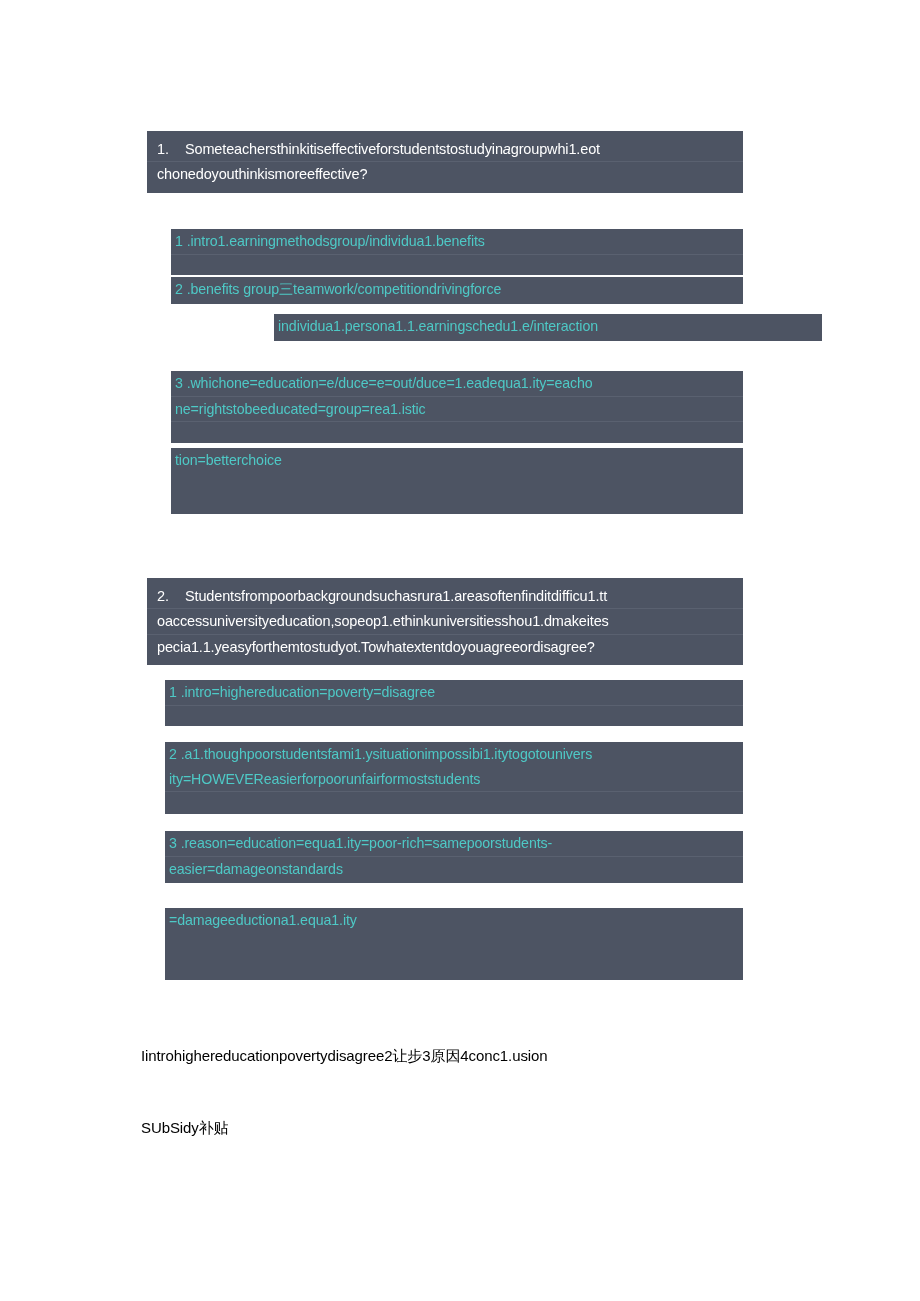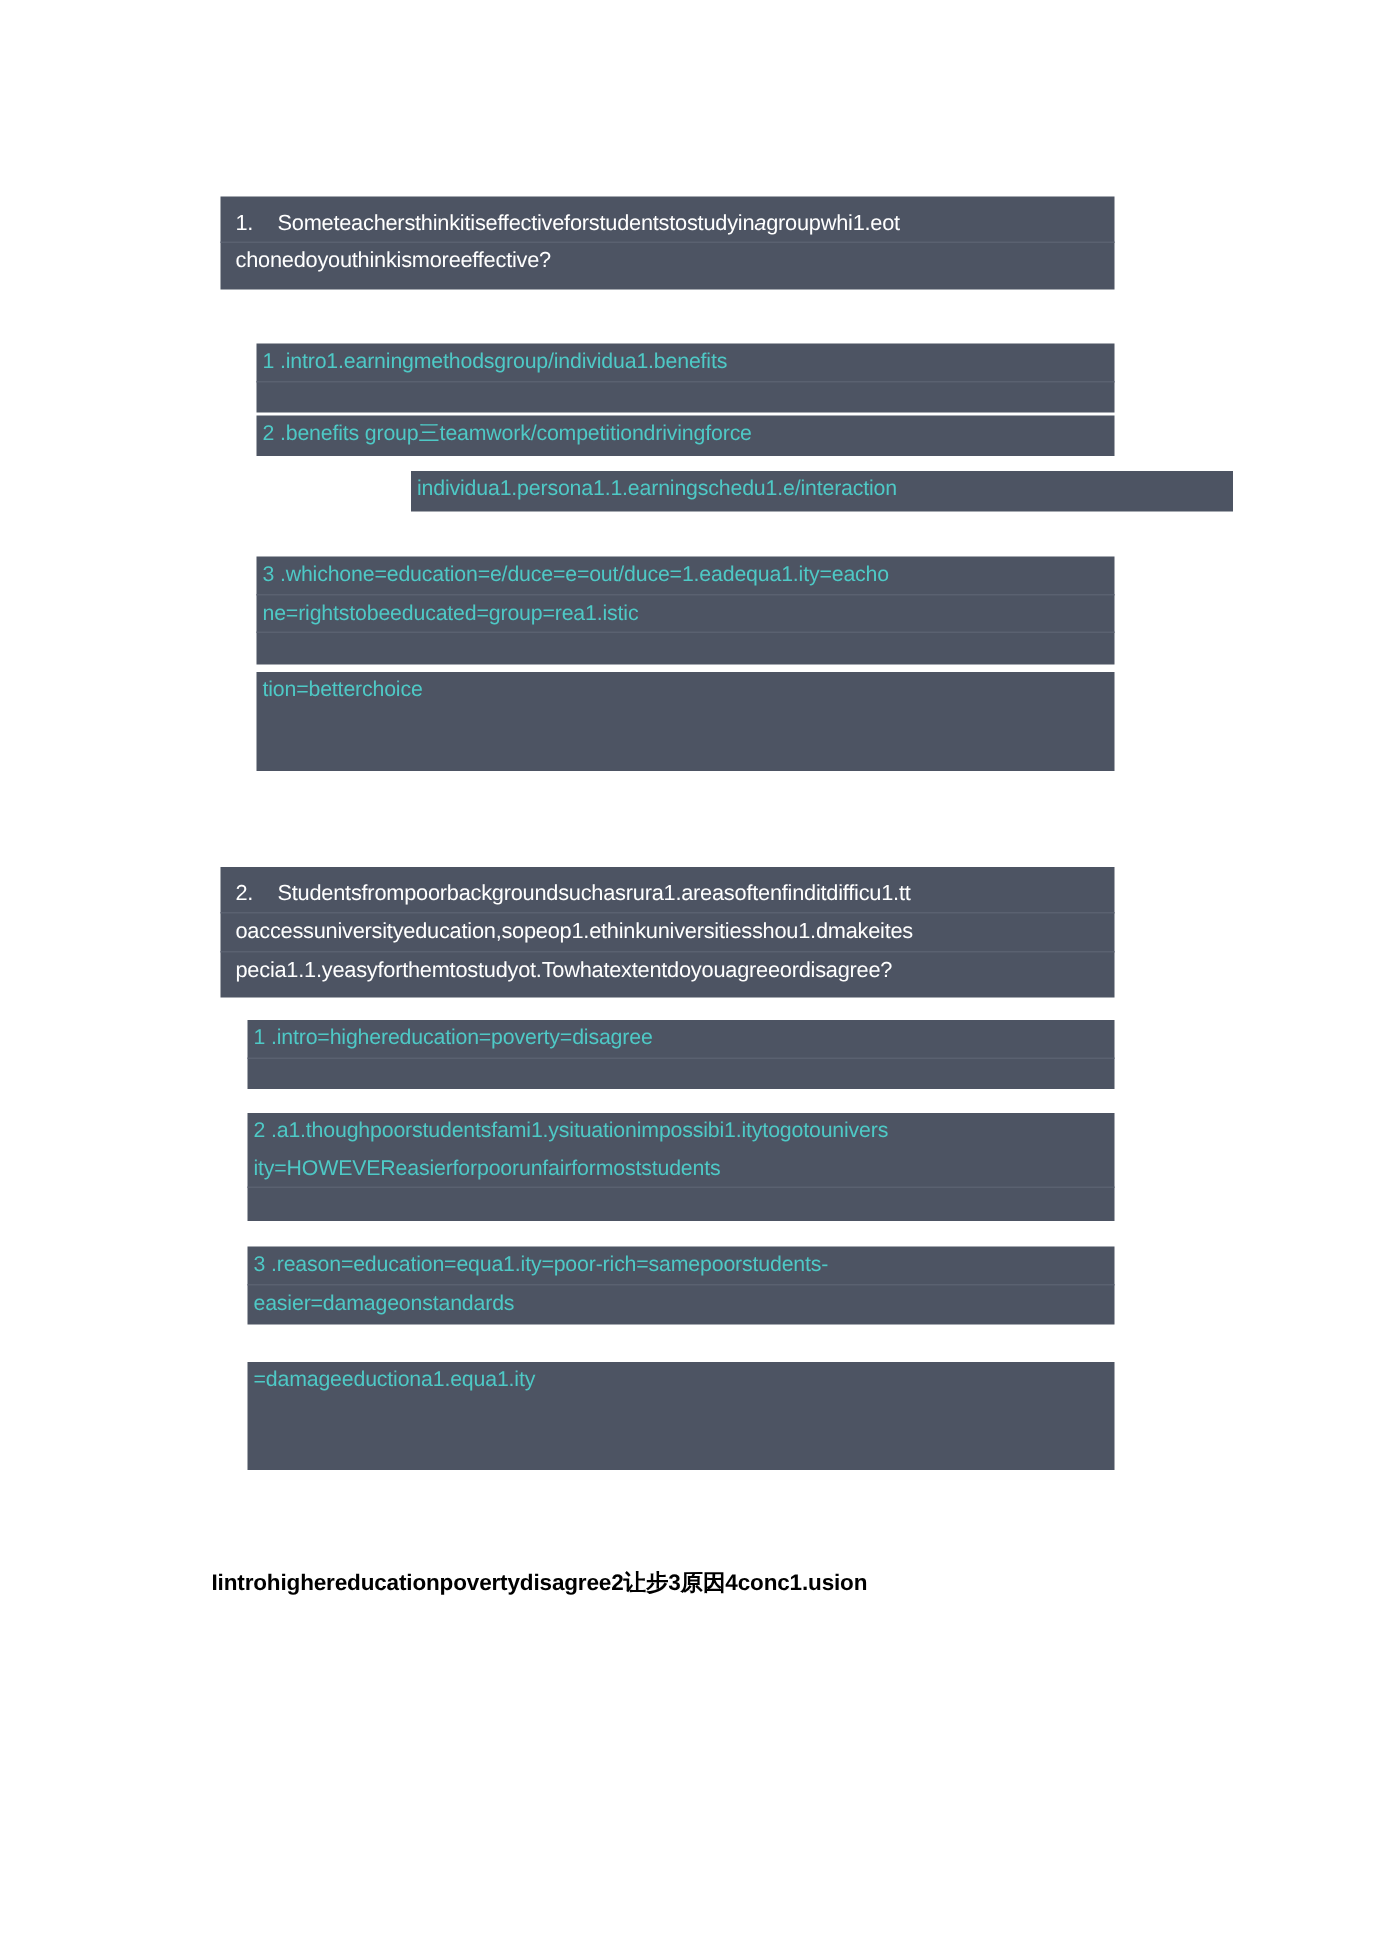--- a/index.html
+++ b/index.html
@@ -63,21 +63,21 @@
 
   
   .footer {
     position: absolute;
     color: #000000;
     font-size: 15px;
     line-height: 24px;
     letter-spacing: -0.1px;
     white-space: pre-wrap;
   }
-  .footer span { display: block; font-weight: bold; }
+  .footer span { display: block; }
 </style>
 </head>
 <body>
 
 <div class="qhead" id="s1-qhead" style="left:147px; top:131px; width:596px;">
   <span class="qline"><span class="qnum">1.</span><span>Someteachersthinkitiseffectiveforstudentstostudyin</span><em>a</em><span>groupwhi1.eot</span></span>
   <span class="qline">chonedoyouthinkismoreeffective?</span>
 </div>
 
 <div class="note" id="s1-n1" style="left:171px; top:229px; width:572px; height:46px;">
@@ -126,13 +126,14 @@
   <span class="nline nosep">  easier=damageonstandards</span>
 </div>
 
 <div class="note" id="s2-n4" style="left:165px; top:908px; width:578px; height:72px;">
   <span class="nline nosep">  =damageeductiona1.equa1.ity</span>
   <span class="nline nosep blank"></span>
 </div>
 
 <div class="footer" id="footer" style="left:141px; top:996px; width:640px;">
   <span>Iintrohighereducationpovertydisagree2让步3原因4conc1.usion</span>
+  <span>SUbSidy补贴</span>
 </div>
 
 </body></html>

